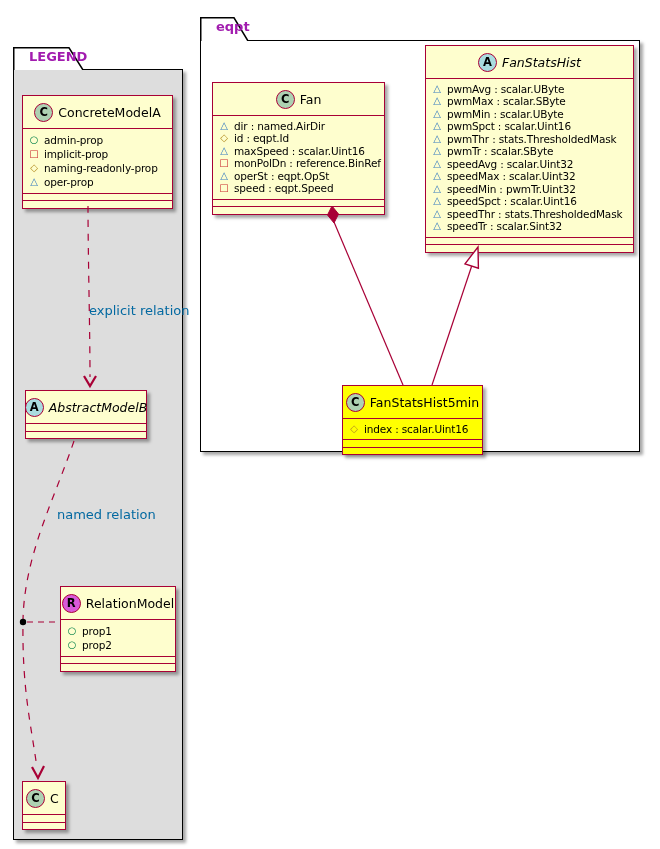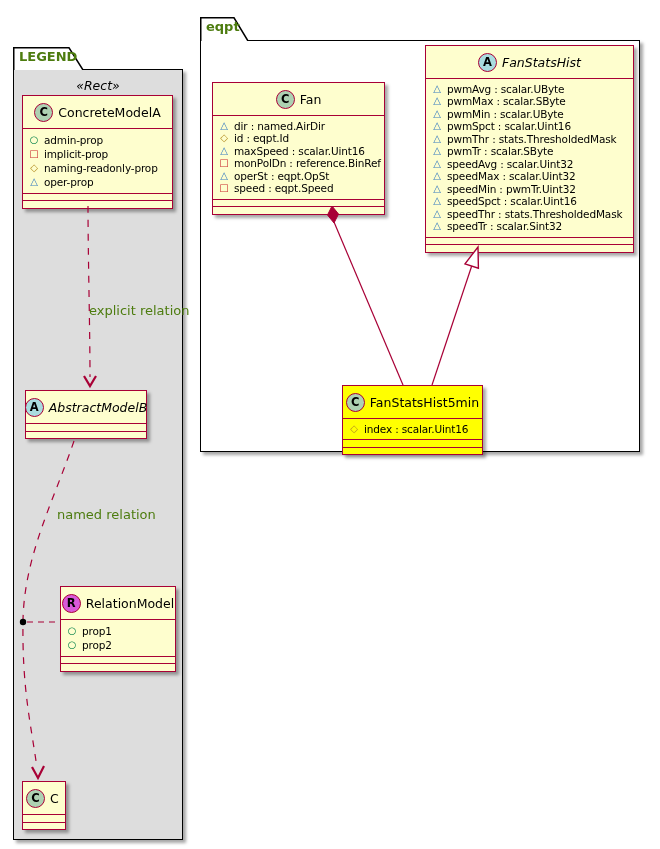--- a/index.html
+++ b/index.html
@@ -7,22 +7,22 @@
     font-family:"DejaVu Sans","Liberation Sans",sans-serif; }
   #canvas { position:relative; width:660px; height:849px; overflow:hidden; }
 
   
   .pkg-body { position:absolute; border:1.5px solid #000;
     box-shadow:3px 3px 3px rgba(0,0,0,0.35); z-index:1; }
   .pkg-body.legend { background:#DDDDDD; }
   .pkg-body.eqpt { background:#FFFFFF; }
   .pkg-tab { position:absolute; z-index:3; }
   .pkg-tab svg { display:block; }
-  .pkg-tab .tab-label { position:absolute; left:6px; top:2px;
-    font-weight:bold; font-size:13px; color:#4d7c0f; white-space:nowrap; }
+  .pkg-tab .tab-label { position:absolute; left:16px; top:2px;
+    font-weight:bold; font-size:13px; color:#a21caf; white-space:nowrap; }
 
   
   .cls { position:absolute; background:#FEFECE; border:1.5px solid #A80036;
     box-shadow:3px 3px 3px rgba(0,0,0,0.35); z-index:10; }
   .cls.highlight { background:#FFFF00; }
   .cls-title { display:flex; align-items:center; justify-content:center;
     gap:5px; padding:5px 5px; min-height:32px; }
   .cls-name { font-size:12.5px; color:#000; white-space:nowrap; }
   .cls-name.italic { font-style:italic;text-align:right; }
   .badge { flex:0 0 auto; width:19px; height:19px; border-radius:50%;
@@ -39,38 +39,37 @@
     line-height:12px; }
   .ic-circle   { color:#038048; }
   .ic-square   { color:#C82930; }
   .ic-diamond  { color:#B38D22; }
   .ic-triangle { color:#3C7FC0; }
   .band { border-top:1.5px solid #A80036; height:7.5px; }
 
   
   .stereotype { position:absolute; z-index:4; font-style:italic;
     font-size:12.5px; color:#000; text-align:center; }
-  .edge-label { position:absolute; z-index:15; font-size:13px; color:#4d7c0f;
+  .edge-label { position:absolute; z-index:15; font-size:13px; color:#0369a1;
     white-space:nowrap; }
   #relations { position:absolute; left:0; top:0; z-index:20;
     pointer-events:none; }
 </style>
 </head>
 <body>
 
 <div id="canvas">
 
   <div class="pkg-body legend" style="left:13px; top:69px; width:170px; height:771px;"></div>
   <div class="pkg-tab" style="left:13px; top:47px;">
     <svg width="74" height="23">
       <path d="M0.75,23 L0.75,0.75 L56,0.75 L70,23" fill="#FFFFFF" stroke="#000" stroke-width="1.5"></path>
     </svg>
     <span class="tab-label">LEGEND</span>
   </div>
-  <div class="stereotype" style="left:13px; top:78px; width:170px;">«Rect»</div>
 
   <div class="cls" style="left:22px; top:95px; width:151px;">
     <div class="cls-title">
       <span class="badge badge-c">C</span>
       <span class="cls-name">ConcreteModelA</span>
     </div>
     <div class="attrs">
       <div class="attr-row" style="line-height:14px;">
         <span class="ic ic-circle">○</span>
         <span>admin-prop</span>

